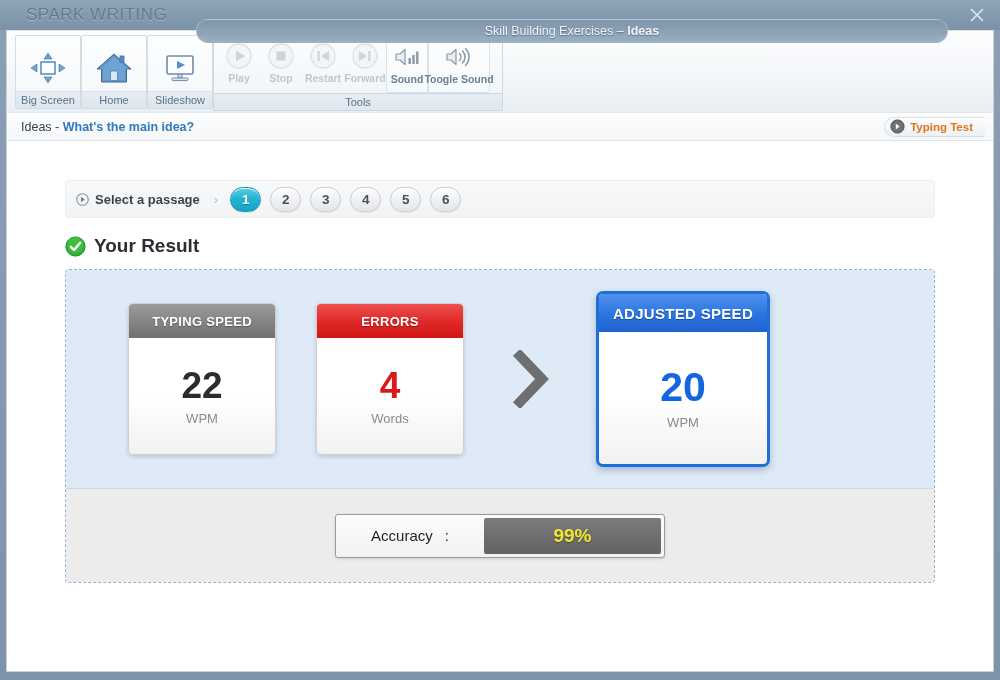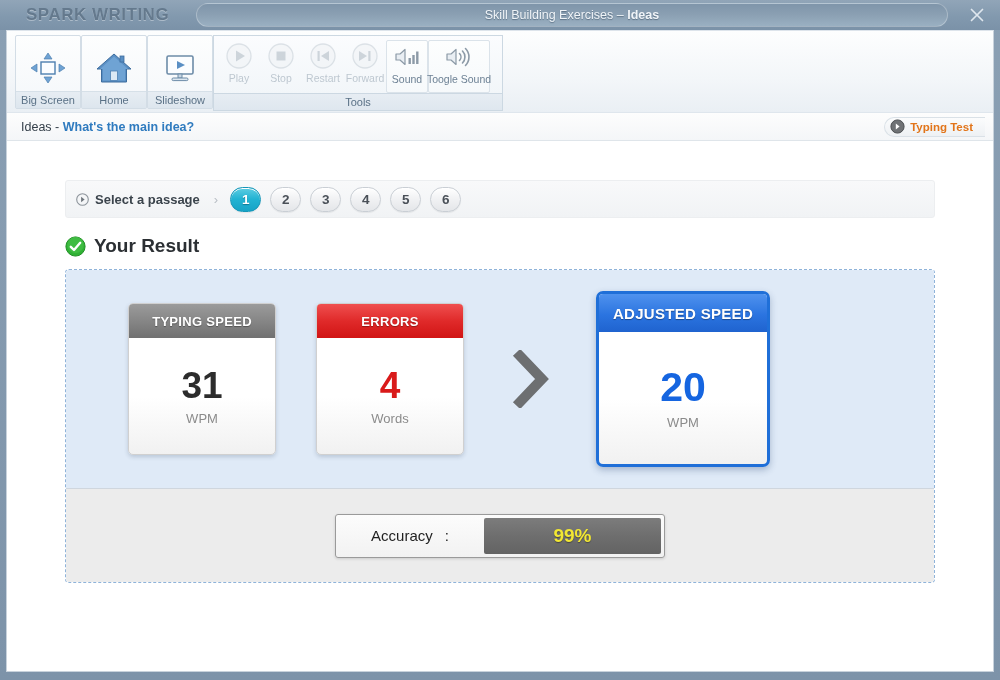--- a/index.html
+++ b/index.html
@@ -26,31 +26,31 @@
     height: 30px;
     flex: 0 0 30px;
     display: flex;
     align-items: center;
     position: relative;
     background: linear-gradient(180deg, #91a5b8 0%, #8299ae 55%, #7b92a8 100%);
   }
   .app-logo {
     margin-left: 26px;
     font-size: 17px;
-    font-weight: bold;
+    font-weight: normal;
     letter-spacing: 0.5px;
     color: #64798d;
     text-shadow: 0 1px 0 rgba(255,255,255,0.35);
     white-space: nowrap;
   }
   .title-pill {
     position: absolute;
     left: 196px;
     right: 52px;
-    top: 3px;
+    top: 19px;
     height: 24px;
     border-radius: 12px;
     background: linear-gradient(180deg, #7f95aa 0%, #8ba0b3 50%, #9ab0c2 100%);
     border: 1px solid rgba(255,255,255,0.28);
     display: flex;
     align-items: center;
     justify-content: center;
   }
   .title-text {
     font-size: 12.5px;
@@ -175,20 +175,21 @@
     height: 32px;
     display: flex;
     align-items: center;
     justify-content: center;
   }
   .tool-label {
     font-size: 10.5px;
     color: #7b8d9d;
     line-height: 13px;
     white-space: nowrap;
+    font-weight: bold;
   }
   .tool-item.boxed .tool-label { color: #6d8194; }
 
   
   .crumbbar {
     flex: 0 0 28px;
     height: 28px;
     display: flex;
     align-items: center;
     justify-content: space-between;
@@ -618,21 +619,21 @@
         <span class="result-title">Your Result</span>
       </div>
 
       <div class="result-panel">
 
         <div class="panel-top">
 
           <div class="metric-card">
             <div class="mc-head gray">TYPING SPEED</div>
             <div class="mc-body">
-              <div class="mc-value dark">31</div>
+              <div class="mc-value dark">22</div>
               <div class="mc-unit">WPM</div>
             </div>
           </div>
 
           <div class="metric-card">
             <div class="mc-head red">ERRORS</div>
             <div class="mc-body">
               <div class="mc-value red">4</div>
               <div class="mc-unit">Words</div>
             </div>

